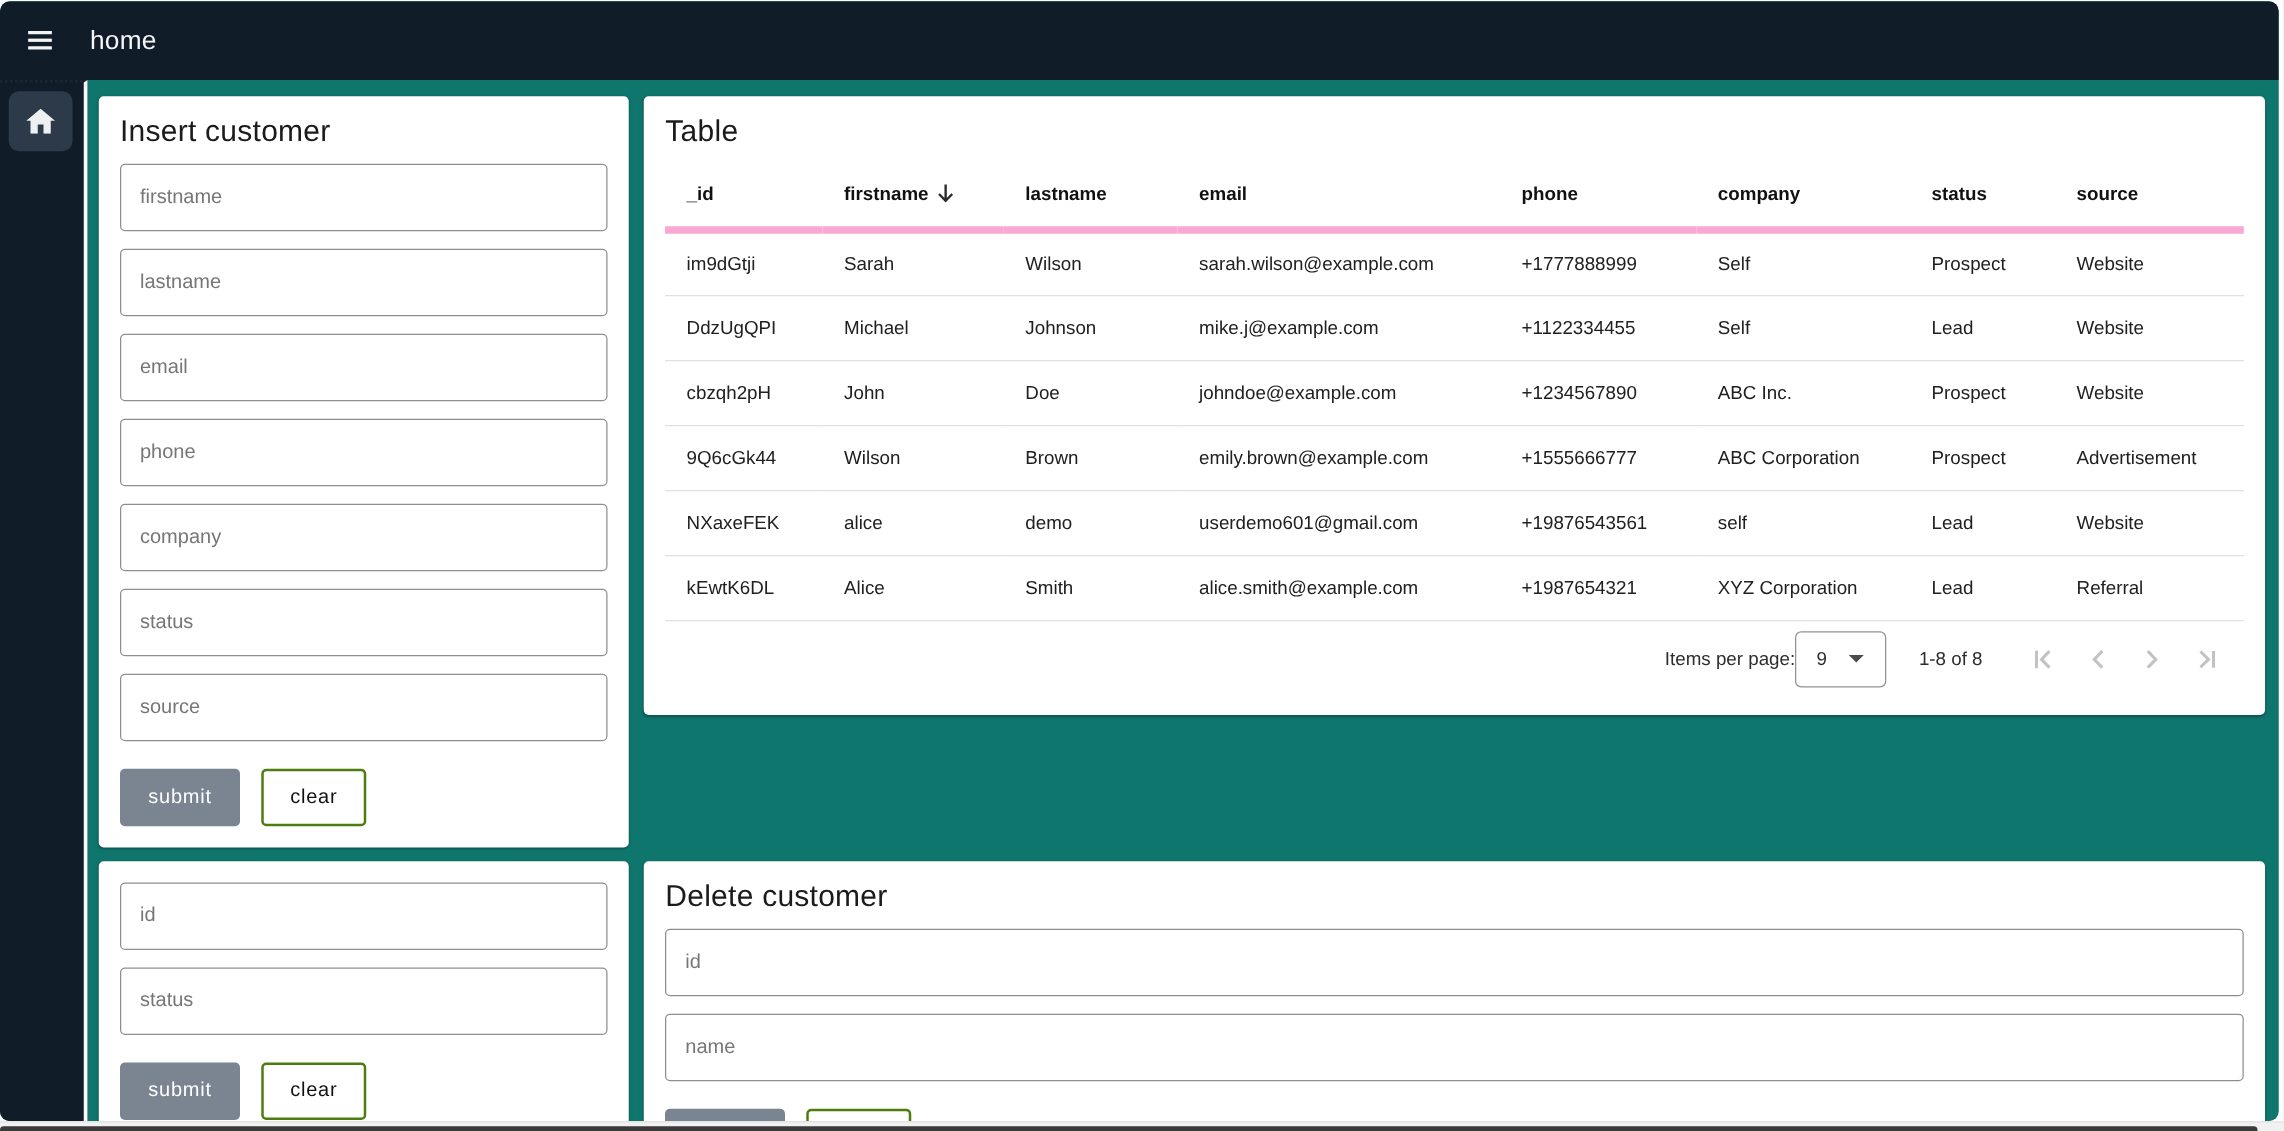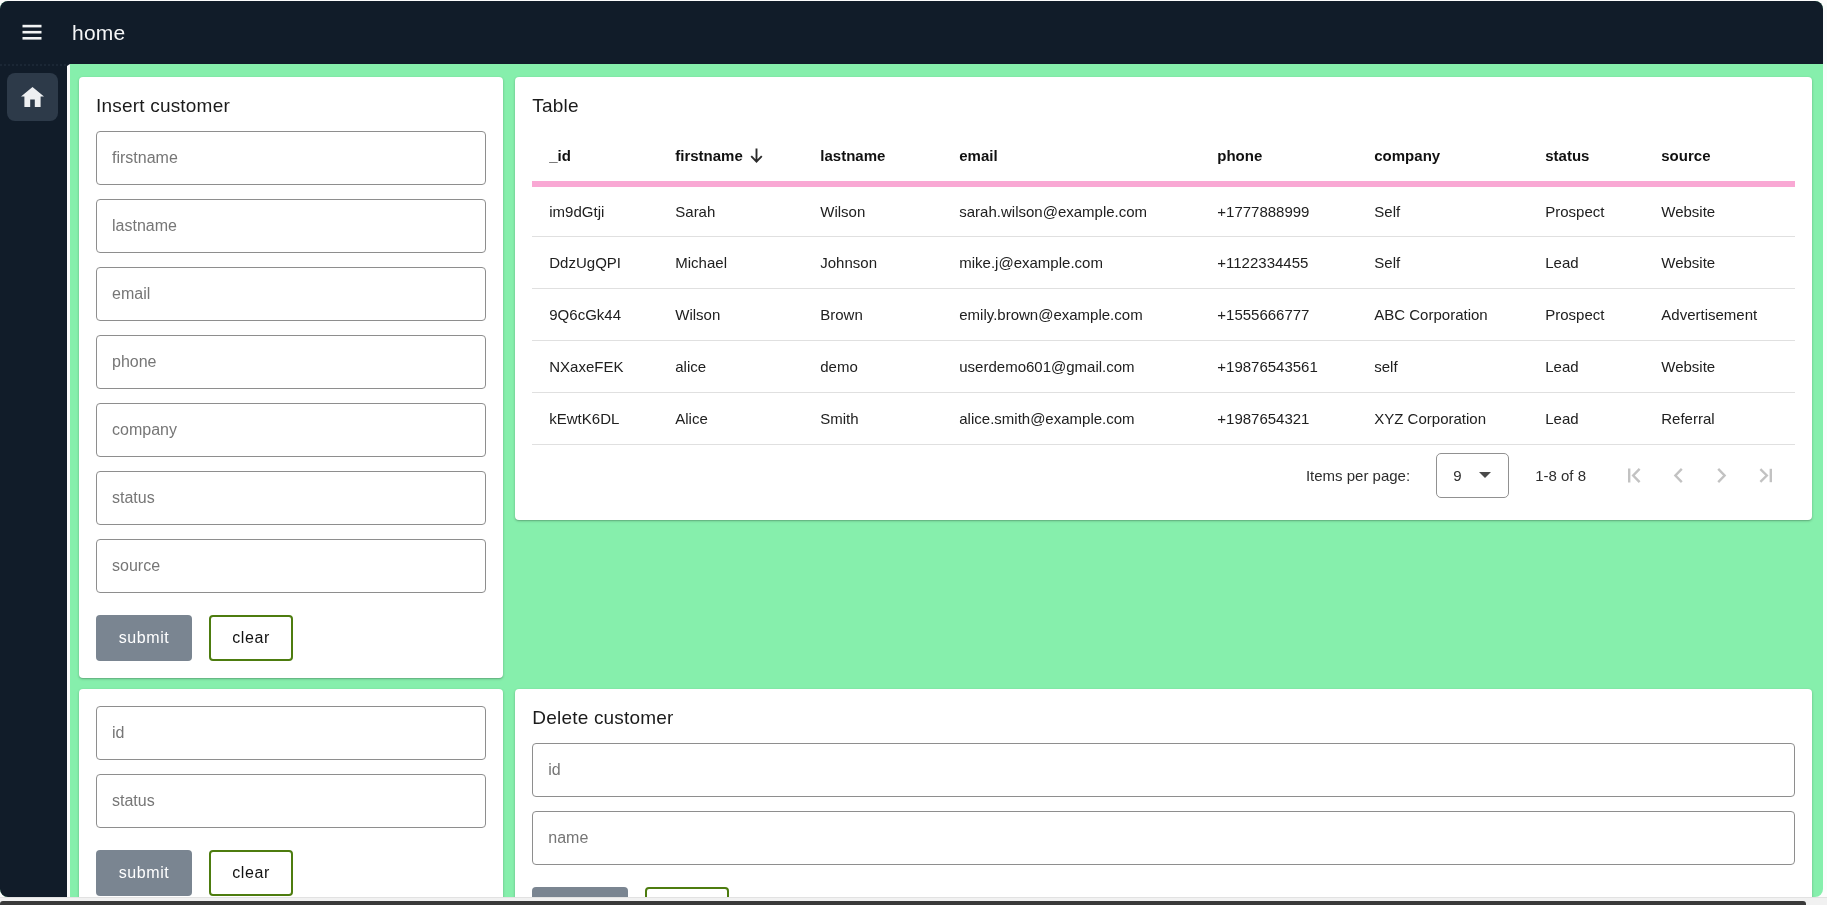--- a/index.html
+++ b/index.html
@@ -1,19 +1,19 @@
 <!DOCTYPE html>
 <html><head>
 <meta charset="utf-8">
 <style>
   * { margin:0; padding:0; box-sizing:border-box; }
   html,body { width:1827px; height:905px; overflow:hidden; background:#fcfcfc;
               font-family:"Liberation Sans", sans-serif; }
   .app { position:absolute; left:0; top:1px; width:1823px; height:896px;
-         background:#86efac; border-radius:8px; overflow:hidden; }
+         background:#0f766e; border-radius:8px; overflow:hidden; }
 
   
   .topbar { position:absolute; left:0; top:0; width:100%; height:63px;
             background:#111c29; display:flex; align-items:center; padding-left:12px; }
   .menu-btn { width:40px; height:40px; border:none; background:transparent; cursor:pointer;
               display:flex; align-items:center; justify-content:center; }
   .topbar-title { color:#f5f6f7; font-size:21px; margin-left:20px; font-weight:400; letter-spacing:0.2px; }
 
   
   .main { position:absolute; left:0; top:63px; right:0; bottom:0; display:flex; }
@@ -22,21 +22,21 @@
   .home-btn { position:absolute; left:7px; top:7px; width:51px; height:48px;
               background:#2d3a49; border:none; border-radius:8px; cursor:pointer;
               display:flex; align-items:center; justify-content:center; }
 
   .content { flex:1 1 auto; padding:13px 11px 0 9px; display:grid;
              grid-template-columns:423.7px 1fr; column-gap:12.6px; row-gap:11px;
              align-items:start; overflow:hidden; }
   .card { background:#ffffff; border-radius:4px;
           box-shadow:0 1px 3px rgba(0,0,0,0.2), 0 1px 1px rgba(0,0,0,0.12);
           padding:17px; }
-  .card-title { font-size:19px; line-height:24px; font-weight:400; color:#1b1b1b;
+  .card-title { font-size:24px; line-height:24px; font-weight:400; color:#1b1b1b;
                 margin-bottom:13px; letter-spacing:0.2px; }
 
   
   .field { display:block; width:100%; height:54px; margin-bottom:14px;
            border:1px solid #8e8e8e; border-radius:4px; background:#fff;
            padding:0 15px; font-size:16px; color:#222;
            font-family:"Liberation Sans", sans-serif; outline:none; }
   .field::placeholder { color:#767676; opacity:1; }
   .btn-row { display:flex; margin-top:22px; }
   .btn { height:46px; border-radius:4px; font-size:16px; letter-spacing:0.6px; cursor:pointer;
@@ -55,21 +55,21 @@
        height:54px; padding:0 0 0 17px; border-bottom:6px solid #f9a8d4;
        white-space:nowrap; overflow:hidden; cursor:pointer; }
   td { text-align:left; font-size:15px; font-weight:400; color:#202020;
        height:52px; padding:0 0 0 17px; border-bottom:1px solid #e0e0e0;
        white-space:nowrap; overflow:hidden; }
   .sort-arrow { display:inline-block; vertical-align:-2px; margin-left:7px; }
 
   
   .paginator { height:75px; display:flex; align-items:center; justify-content:flex-end;
                font-size:15px; color:#2e2e2e; padding-right:7px; padding-bottom:14px; }
-  .pp-label { margin-right:26px; }
+  .pp-label { }
   .page-size { width:73px; height:45px; border:1px solid #919191; border-radius:5px;
                background:#fff; display:flex; align-items:center; cursor:pointer;
                padding:0 17px 0 16px; justify-content:space-between; }
   .tri-down { width:0; height:0; border-left:6.5px solid transparent;
               border-right:6.5px solid transparent; border-top:6.5px solid #4a4a4a; }
   .pp-range { margin-left:26px; margin-right:26px; }
   .pg-btn { width:44px; height:44px; border:none; background:transparent;
             display:flex; align-items:center; justify-content:center; cursor:default; }
 
   
@@ -165,20 +165,30 @@
                 <td>DdzUgQPI</td>
                 <td>Michael</td>
                 <td>Johnson</td>
                 <td>mike.j@example.com</td>
                 <td>+1122334455</td>
                 <td>Self</td>
                 <td>Lead</td>
                 <td>Website</td>
               </tr>
               <tr>
+                <td>cbzqh2pH</td>
+                <td>John</td>
+                <td>Doe</td>
+                <td>johndoe@example.com</td>
+                <td>+1234567890</td>
+                <td>ABC Inc.</td>
+                <td>Prospect</td>
+                <td>Website</td>
+              </tr>
+              <tr>
                 <td>9Q6cGk44</td>
                 <td>Wilson</td>
                 <td>Brown</td>
                 <td>emily.brown@example.com</td>
                 <td>+1555666777</td>
                 <td>ABC Corporation</td>
                 <td>Prospect</td>
                 <td>Advertisement</td>
               </tr>
               <tr>

